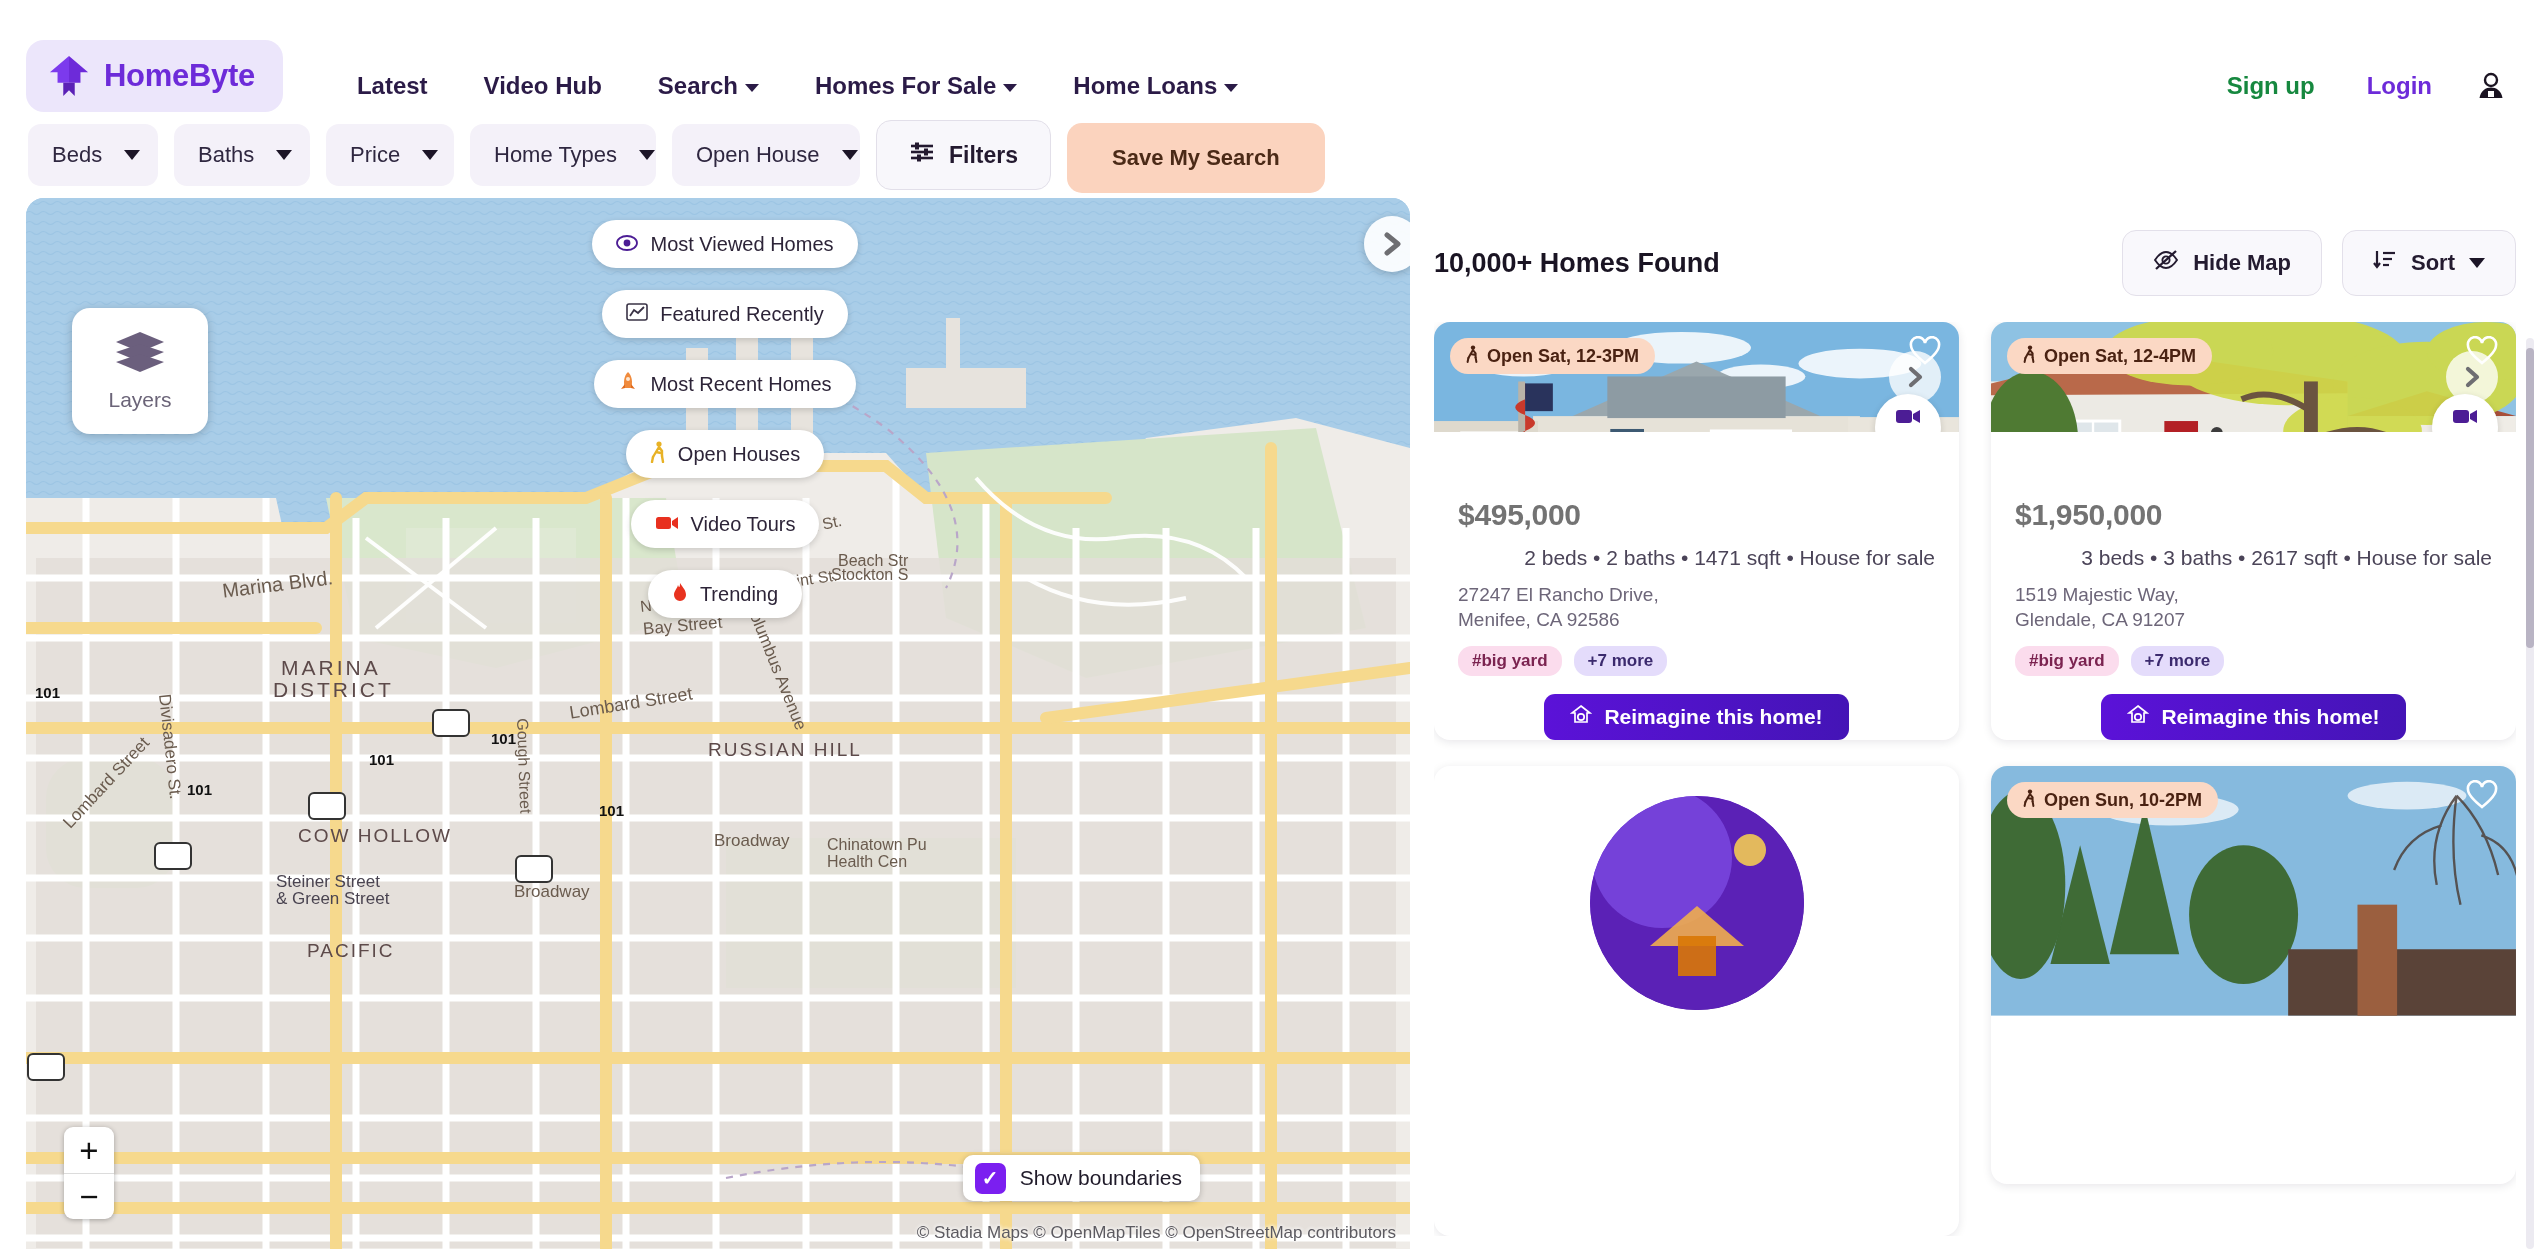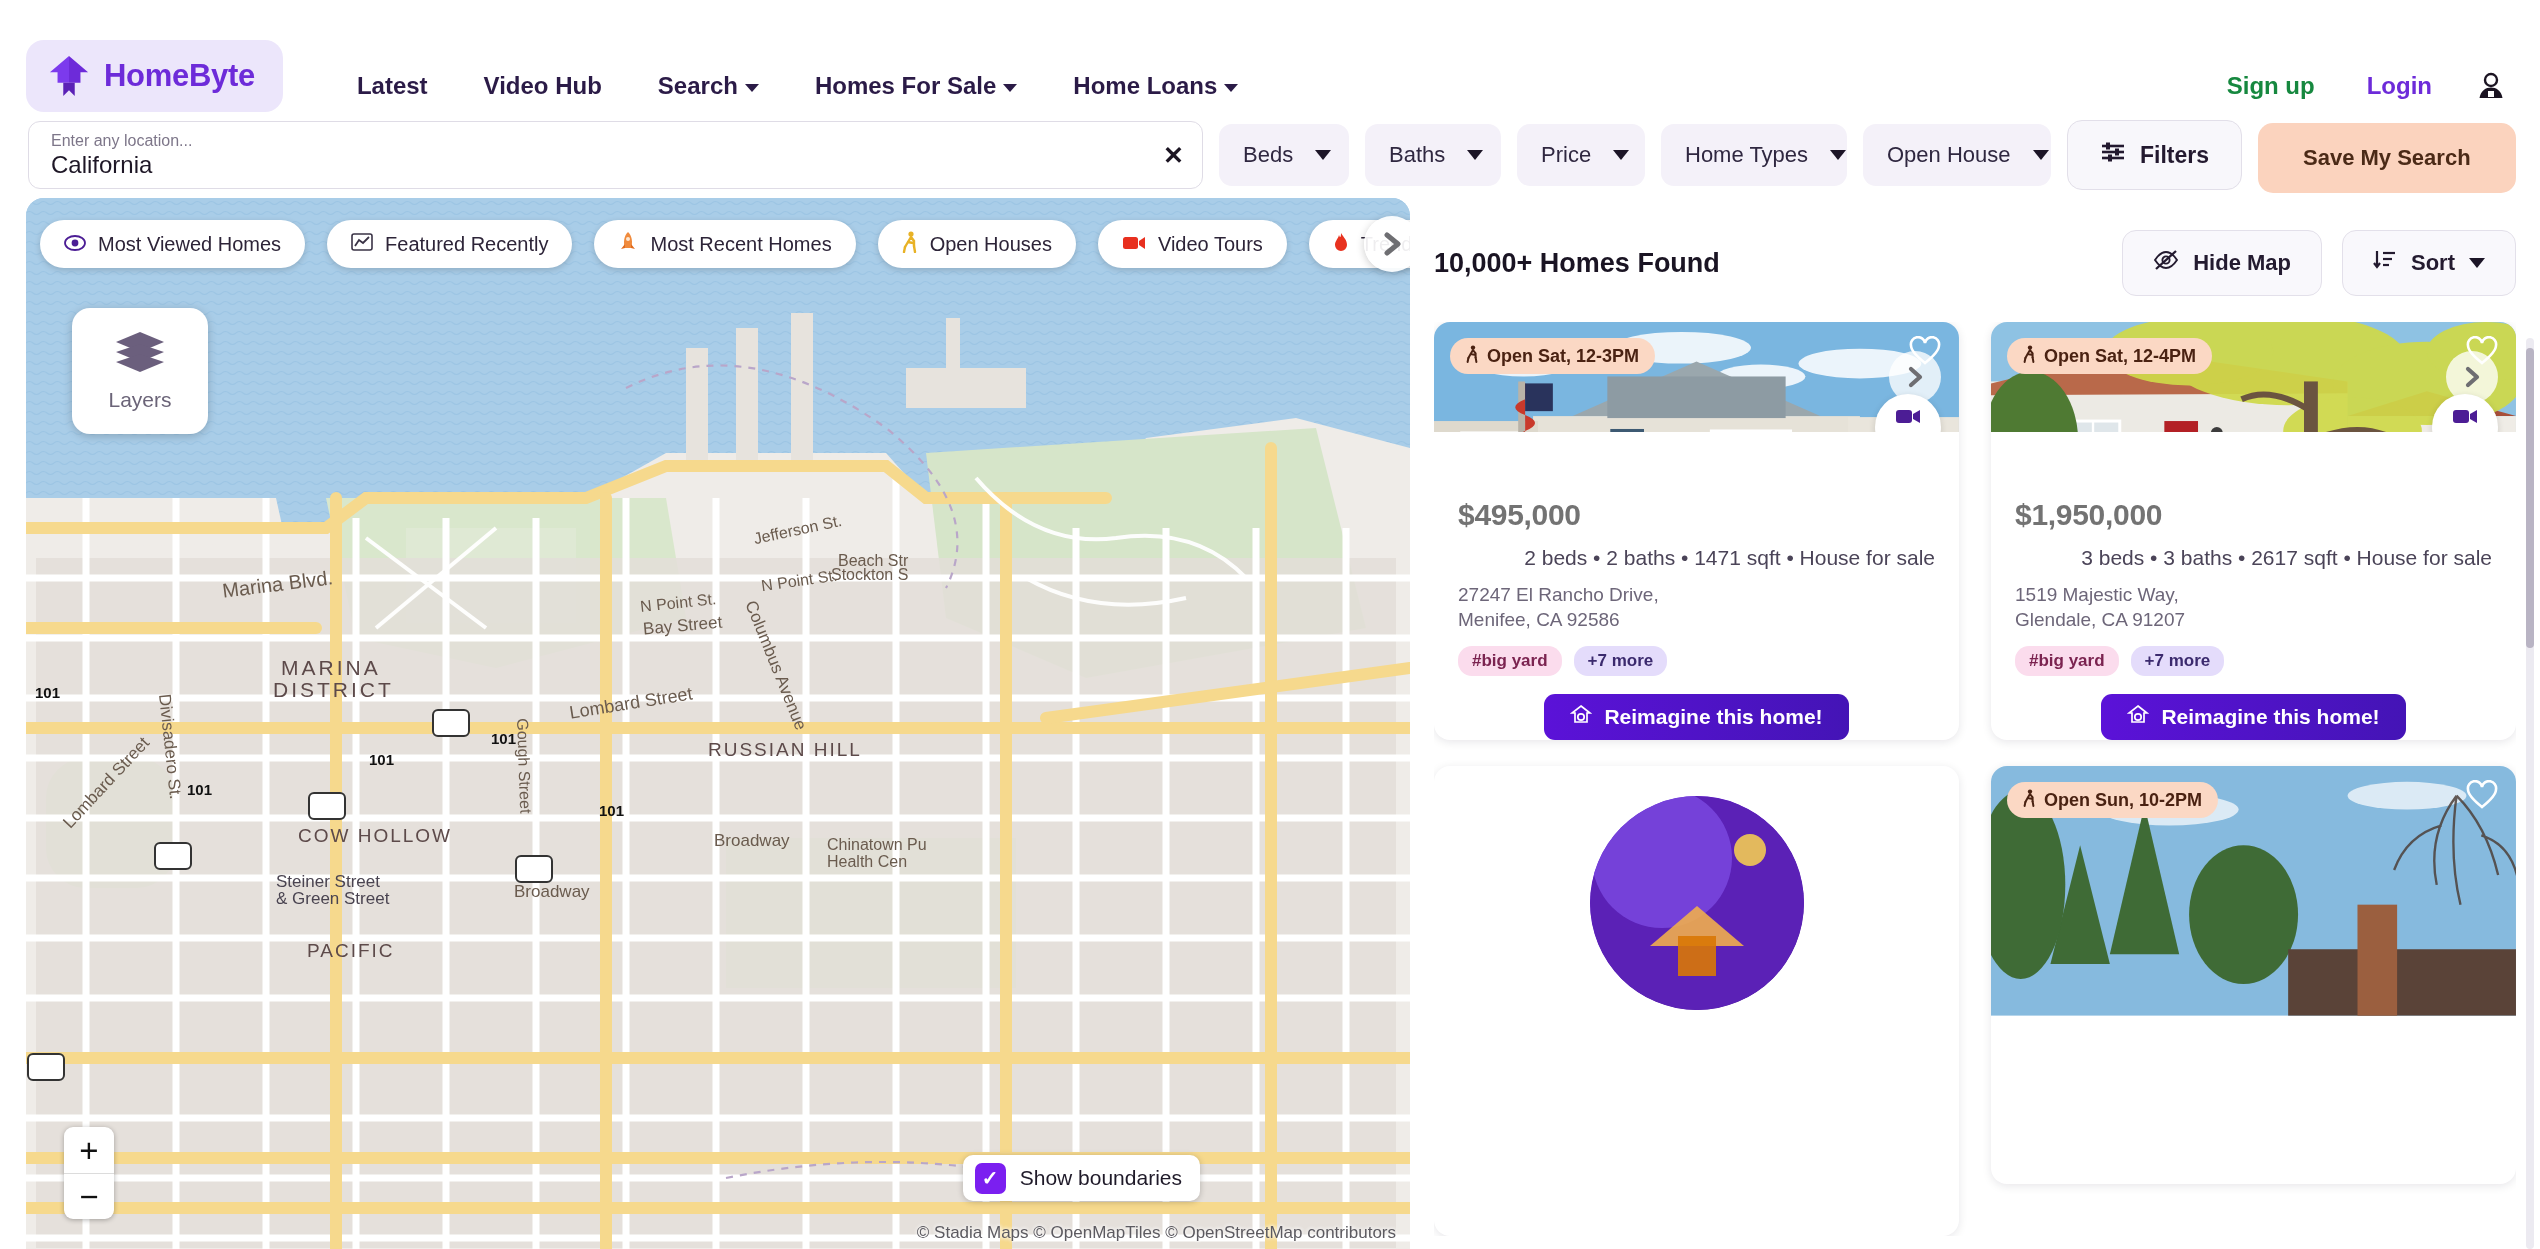--- a/index.html
+++ b/index.html
@@ -131,20 +131,21 @@
     height: 100%;
     border-radius: 18px 18px 0 0;
     overflow: hidden;
     background: #a8cbe8;
   }
   .map-canvas { position: absolute; inset: 0; }
   .chip-row {
     position: absolute; top: 22px; left: 14px; right: 0;
     display: flex; align-items: center; gap: 22px;
     z-index: 6;
+    flex-direction: column;
   }
   .chip {
     height: 48px;
     background: #ffffff;
     border-radius: 26px;
     display: flex; align-items: center; gap: 12px;
     padding: 0 24px;
     font-size: 20px; color: #2d2438;
     box-shadow: 0 2px 6px rgba(0,0,0,.16);
     cursor: pointer; white-space: nowrap;
@@ -365,25 +366,20 @@
       <svg width="30" height="30" viewBox="0 0 30 30">
         <circle cx="15" cy="9" r="6" fill="none" stroke="#1b1422" stroke-width="2.4"></circle>
         <path d="M3.5 27 C4.6 19.5 10 16.5 15 16.5 C20 16.5 25.4 19.5 26.5 27 Z" fill="#1b1422"></path>
         <rect x="12" y="20" width="6" height="6" fill="#fff"></rect>
       </svg>
     </div>
   </div>
 </div>
 
 <div class="searchbar">
-  <div class="search-field">
-    <div class="search-label">Enter any location...</div>
-    <div class="search-value">California</div>
-    <div class="search-clear">✕</div>
-  </div>
 
   <div class="filter-pill" style="width:130px">
     <span>Beds</span>
     <i class="pill-caret"></i>
   </div>
   <div class="filter-pill" style="width:136px">
     <span>Baths</span>
     <i class="pill-caret"></i>
   </div>
   <div class="filter-pill" style="width:128px">

